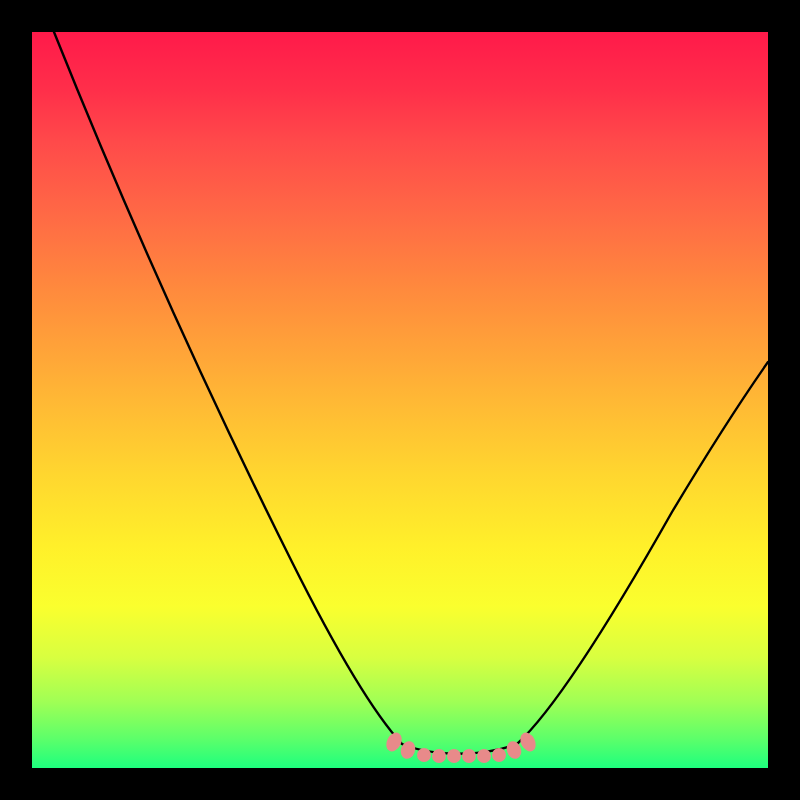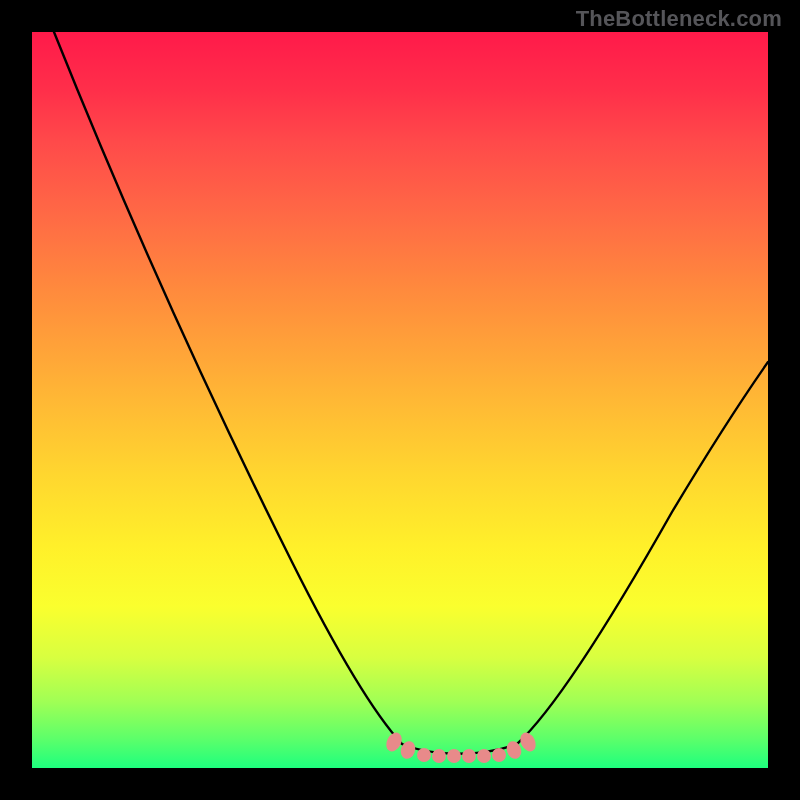--- a/index.html
+++ b/index.html
@@ -85,14 +85,13 @@
         <circle cx="437" cy="30" r="7"></circle>
         <circle cx="452" cy="30" r="7"></circle>
         <circle cx="467" cy="29" r="7"></circle>
         <ellipse cx="482" cy="24" rx="7" ry="9" transform="rotate(-20 482 24)"></ellipse>
         <ellipse cx="496" cy="16" rx="7" ry="10" transform="rotate(-28 496 16)"></ellipse>
       </g>
     </svg>
 
   </div>
 
-  <div class="watermark">TheBottleneck.com</div>
 </div>
 
 </body></html>

